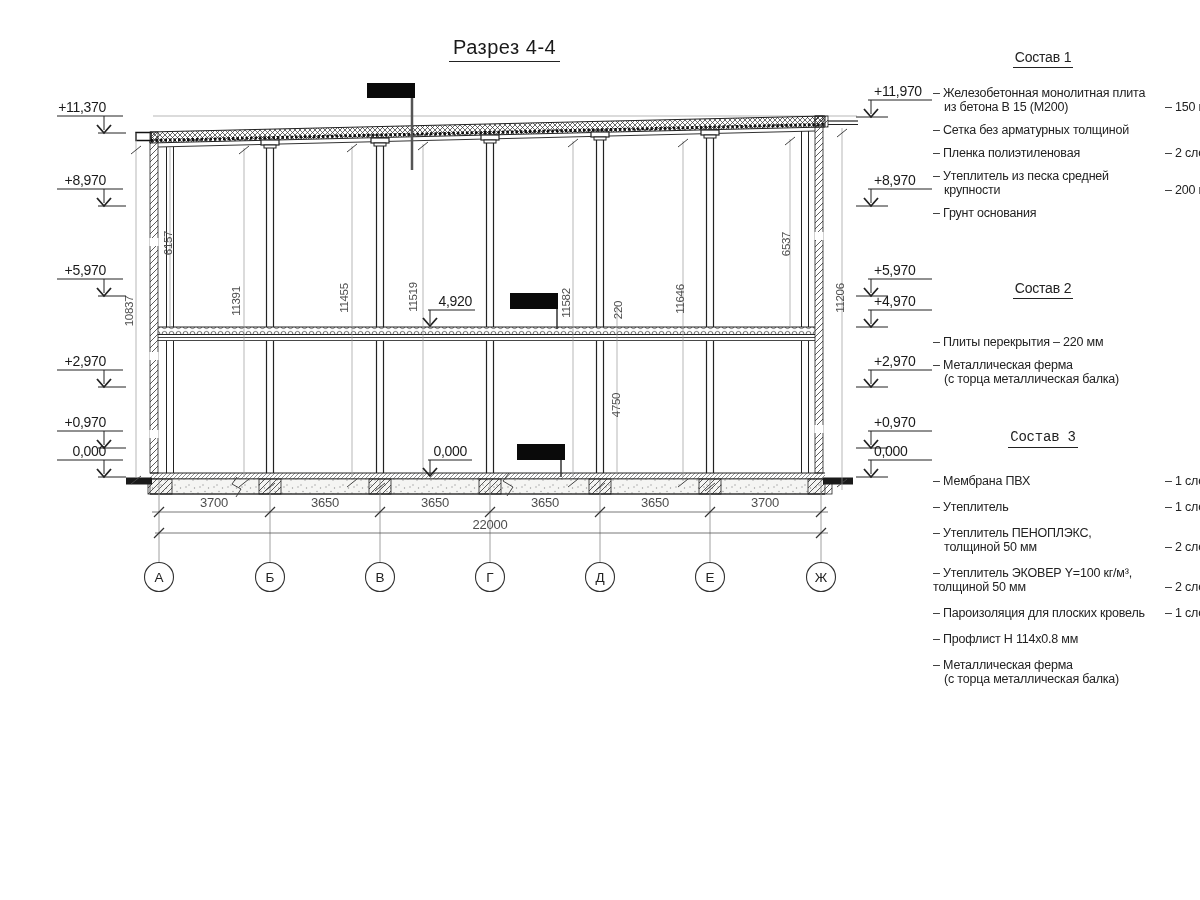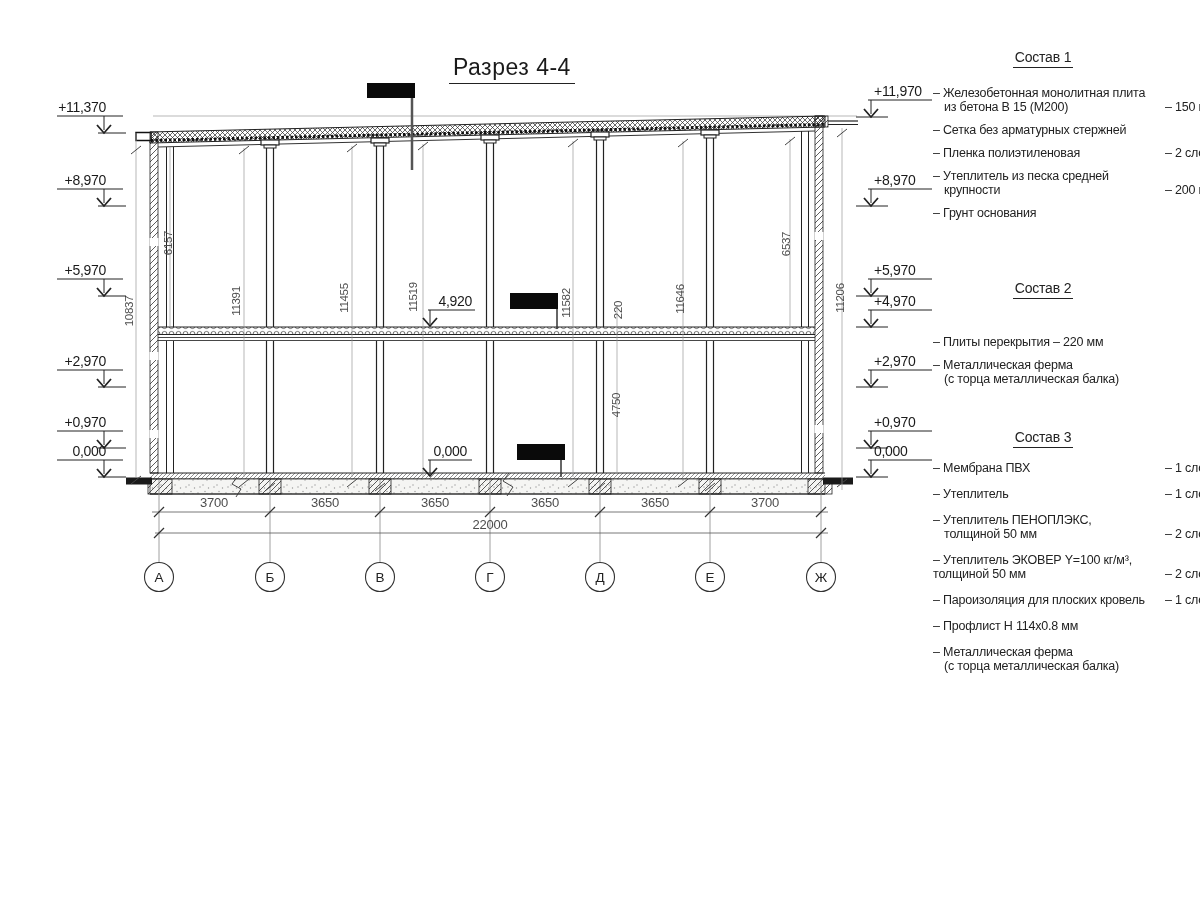--- a/index.html
+++ b/index.html
@@ -7,31 +7,31 @@
        font-family:"Liberation Sans",sans-serif;color:#1a1a1a;}
   #stage{position:absolute;left:0;top:0;width:1200px;height:900px;}
   svg{position:absolute;left:0;top:0;}
   svg text{font-family:"Liberation Sans",sans-serif;fill:#1a1a1a;}
   .elev-txt{font-size:14px;letter-spacing:-0.3px;}
   .dim-rot{font-size:11.5px;fill:#4d4d4d;letter-spacing:-0.3px;}
   .dim-bot{font-size:13px;fill:#4d4d4d;letter-spacing:-0.2px;}
   .axis-txt{font-size:13.5px;fill:#222;}
   .callout-txt{font-size:14px;letter-spacing:-0.3px;}
 
-  .drawing-title{position:absolute;left:449px;top:54px;font-size:23px;
+  .drawing-title{position:absolute;left:449px;top:36px;font-size:20px;
        letter-spacing:0.5px;border-bottom:1.4px solid #222;padding:0 4px 2px 4px;}
 
   .notes-panel{position:absolute;left:933px;top:0;width:310px;font-size:12.5px;
        line-height:14px;color:#222;letter-spacing:-0.2px;}
   .note-section{position:absolute;left:0;width:310px;}
   .sec1{top:50px;} .sec2{top:281px;} .sec3{top:430px;}
   .note-title{width:220px;text-align:center;font-size:14px;margin-bottom:22px;}
   .note-title span{border-bottom:1.2px solid #222;padding:0 2px 2px 2px;}
   .sec2 .note-title{margin-bottom:40px;}
-  .sec3 .note-title{margin-bottom:17px;}
+  .sec3 .note-title{margin-bottom:30px;font-family:Liberation Mono, monospace;}
   .note-item{position:relative;margin-bottom:9px;width:310px;}
   .sec3 .note-item{margin-bottom:12px;}
   .note-line2{display:block;padding-left:11px;}
   .note-line2.noindent{padding-left:0;}
   .note-val{position:absolute;left:232px;bottom:0;white-space:nowrap;}
 </style>
 </head>
 <body>
 
 <div id="stage">
@@ -378,21 +378,21 @@
   <div class="notes-panel">
 
     <div class="note-section sec1">
       <div class="note-title"><span>Состав 1</span></div>
       <div class="note-item">
         <span class="note-line">– Железобетонная  монолитная плита</span>
         <span class="note-line2">из бетона В 15 (М200)</span>
         <span class="note-val">– 150 мм</span>
       </div>
       <div class="note-item">
-        <span class="note-line">– Сетка без арматурных стержней</span>
+        <span class="note-line">– Сетка без арматурных толщиной</span>
       </div>
       <div class="note-item">
         <span class="note-line">– Пленка полиэтиленовая</span>
         <span class="note-val">– 2 слоя</span>
       </div>
       <div class="note-item">
         <span class="note-line">– Утеплитель из песка средней</span>
         <span class="note-line2">крупности</span>
         <span class="note-val">– 200 мм</span>
       </div>

